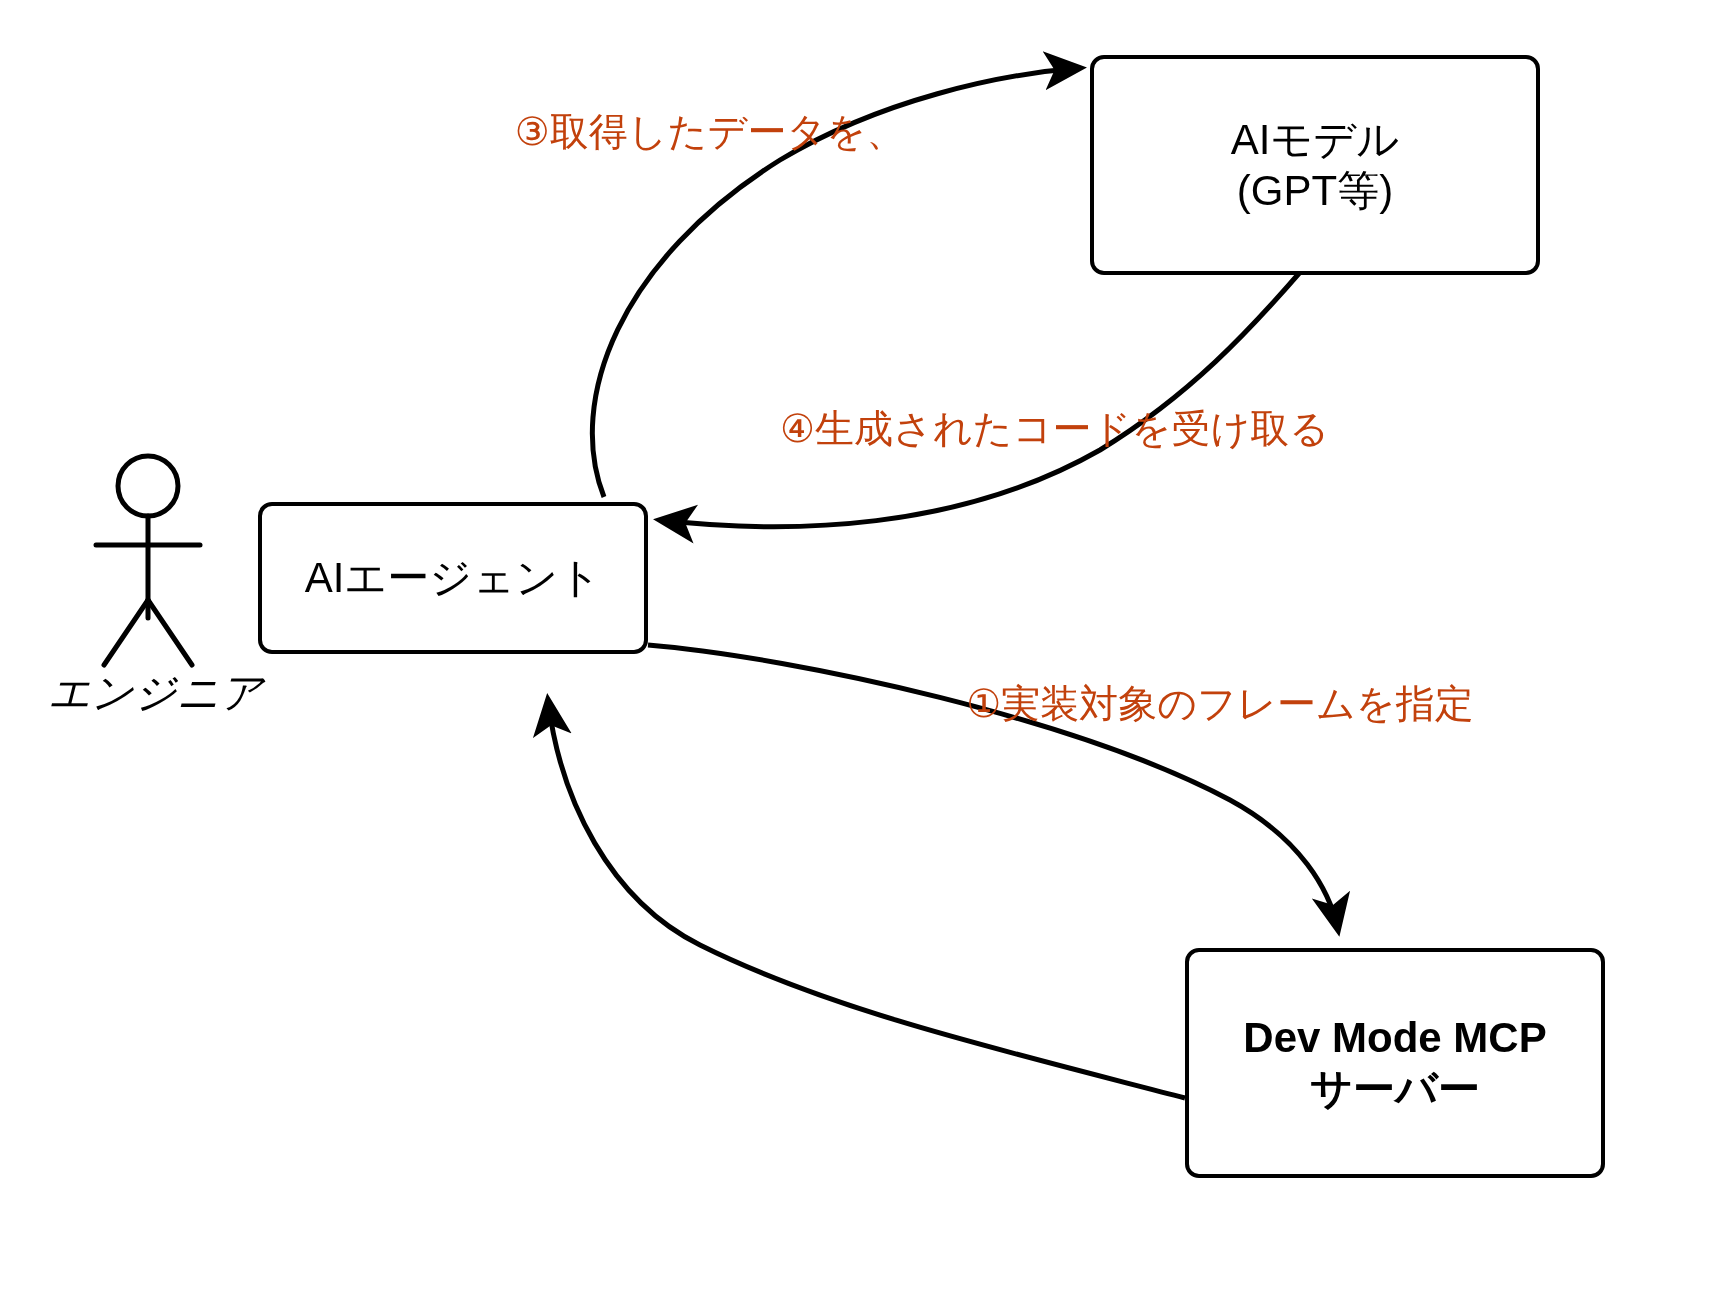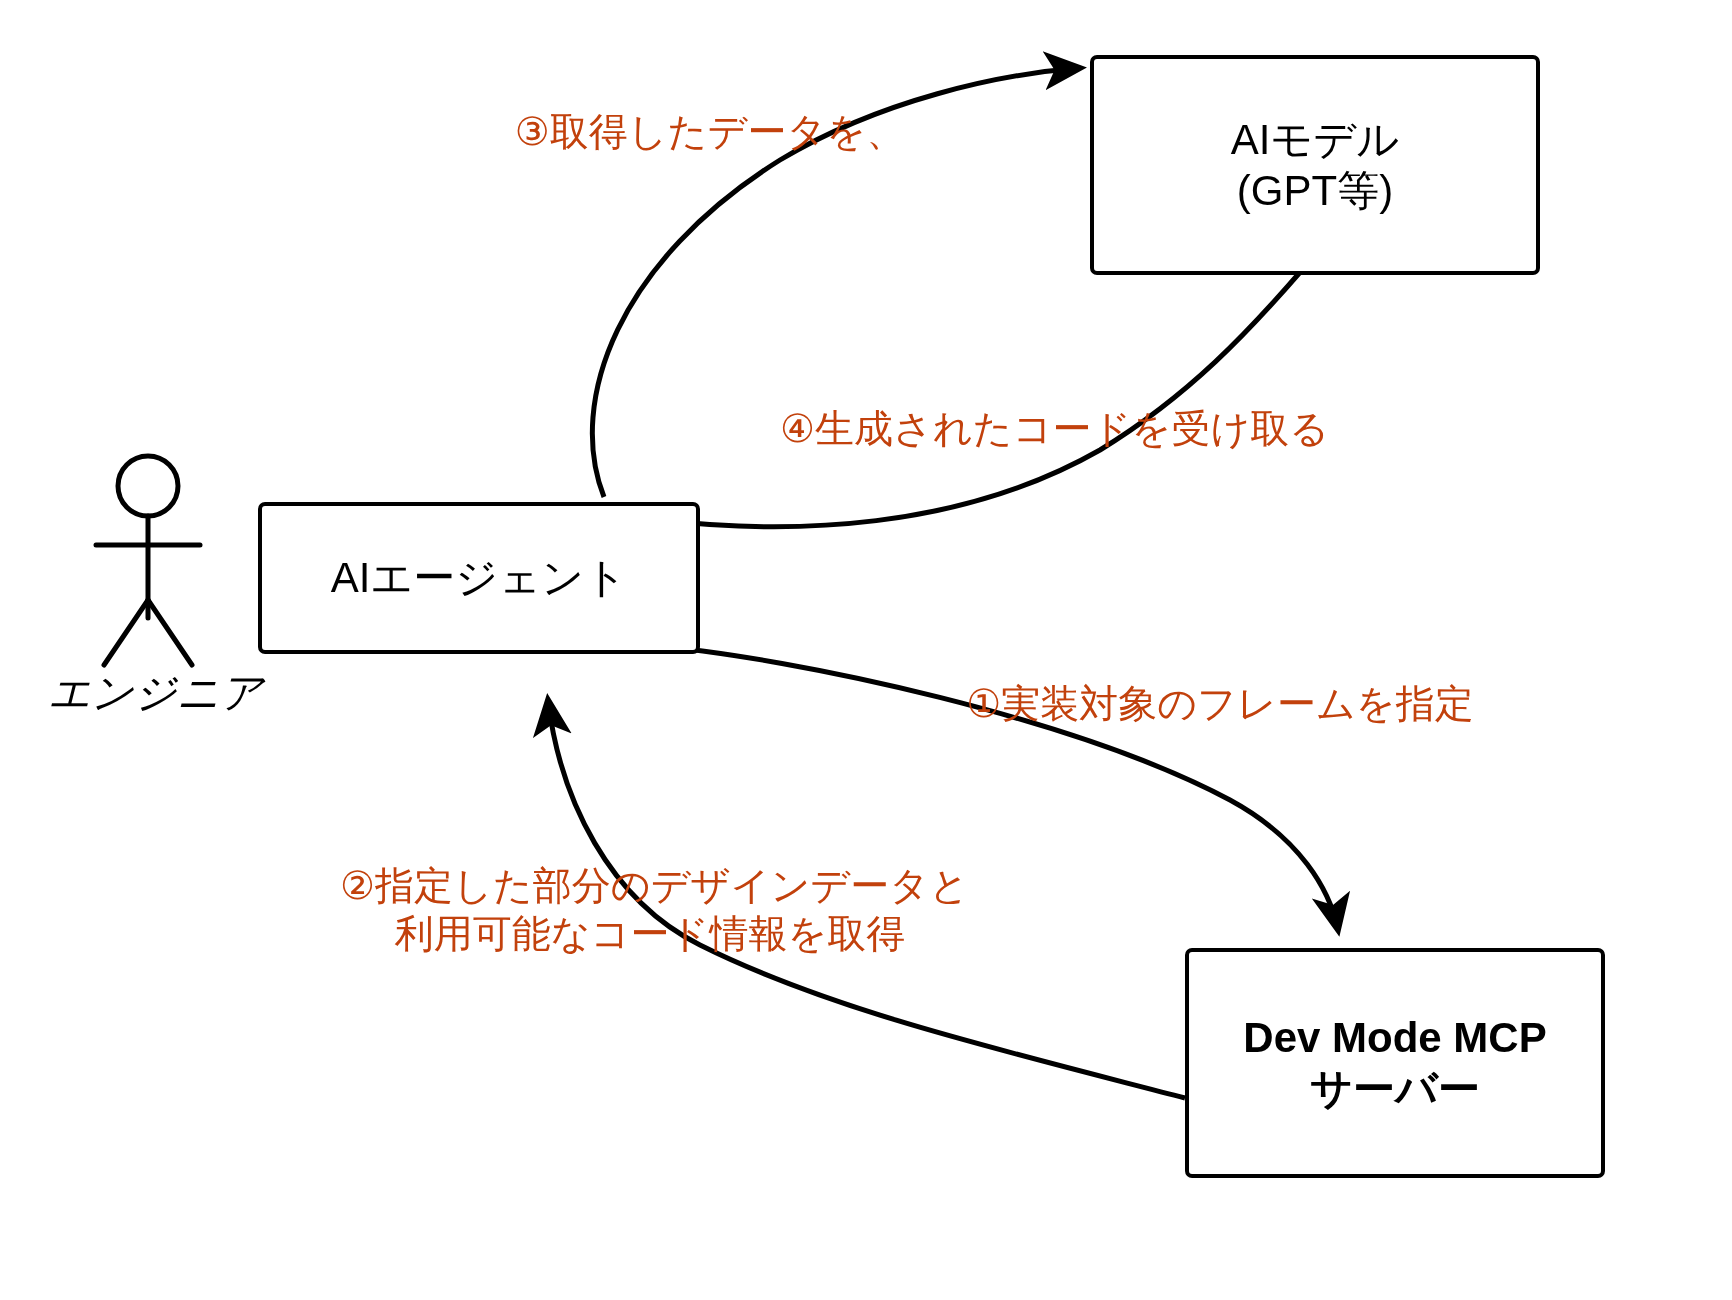--- a/index.html
+++ b/index.html
@@ -21,21 +21,21 @@
     position: absolute;
     left: 0;
     top: 0;
     width: 1732px;
     height: 1300px;
     pointer-events: none;
   }
   .node-box {
     position: absolute;
     border: 4px solid #000000;
-    border-radius: 7px;
+    border-radius: 14px;
     background: #ffffff;
     box-sizing: border-box;
     display: flex;
     flex-direction: column;
     align-items: center;
     justify-content: center;
     text-align: center;
   }
   .node-line {
     font-size: 42px;
@@ -90,39 +90,35 @@
     </g>
   </svg>
 
   <div class="actor-label" style="left:48px; top:665px; width:200px;">エンジニア</div>
 
   <div class="node-box" style="left:1090px; top:55px; width:450px; height:220px;">
     <div class="node-line">AIモデル</div>
     <div class="node-line">(GPT等)</div>
   </div>
 
-  <div class="node-box" style="left:258px; top:502px; width:442px; height:152px;">
+  <div class="node-box" style="left:258px; top:502px; width:390px; height:152px;">
     <div class="node-line">AIエージェント</div>
   </div>
 
   <div class="node-box" style="left:1185px; top:948px; width:420px; height:230px;font-weight:bold;">
     <div class="node-line">Dev Mode MCP</div>
     <div class="node-line">サーバー</div>
   </div>
 
   <div class="edge-label" style="left:470px; top:108px; width:480px;">
     <span class="ln">③取得したデータを、</span>
   </div>
 
   <div class="edge-label" style="left:780px; top:405px; width:540px;">
     <span class="ln">④生成されたコードを受け取る</span>
   </div>
 
   <div class="edge-label" style="left:950px; top:680px; width:540px;">
     <span class="ln">①実装対象のフレームを指定</span>
   </div>
 
-  <div class="edge-label" style="left:340px; top:862px; width:620px;">
-    <span class="ln">②指定した部分のデザインデータと</span>
-    <span class="ln">利用可能なコード情報を取得</span>
-  </div>
 
 </div>
 
 </body></html>

